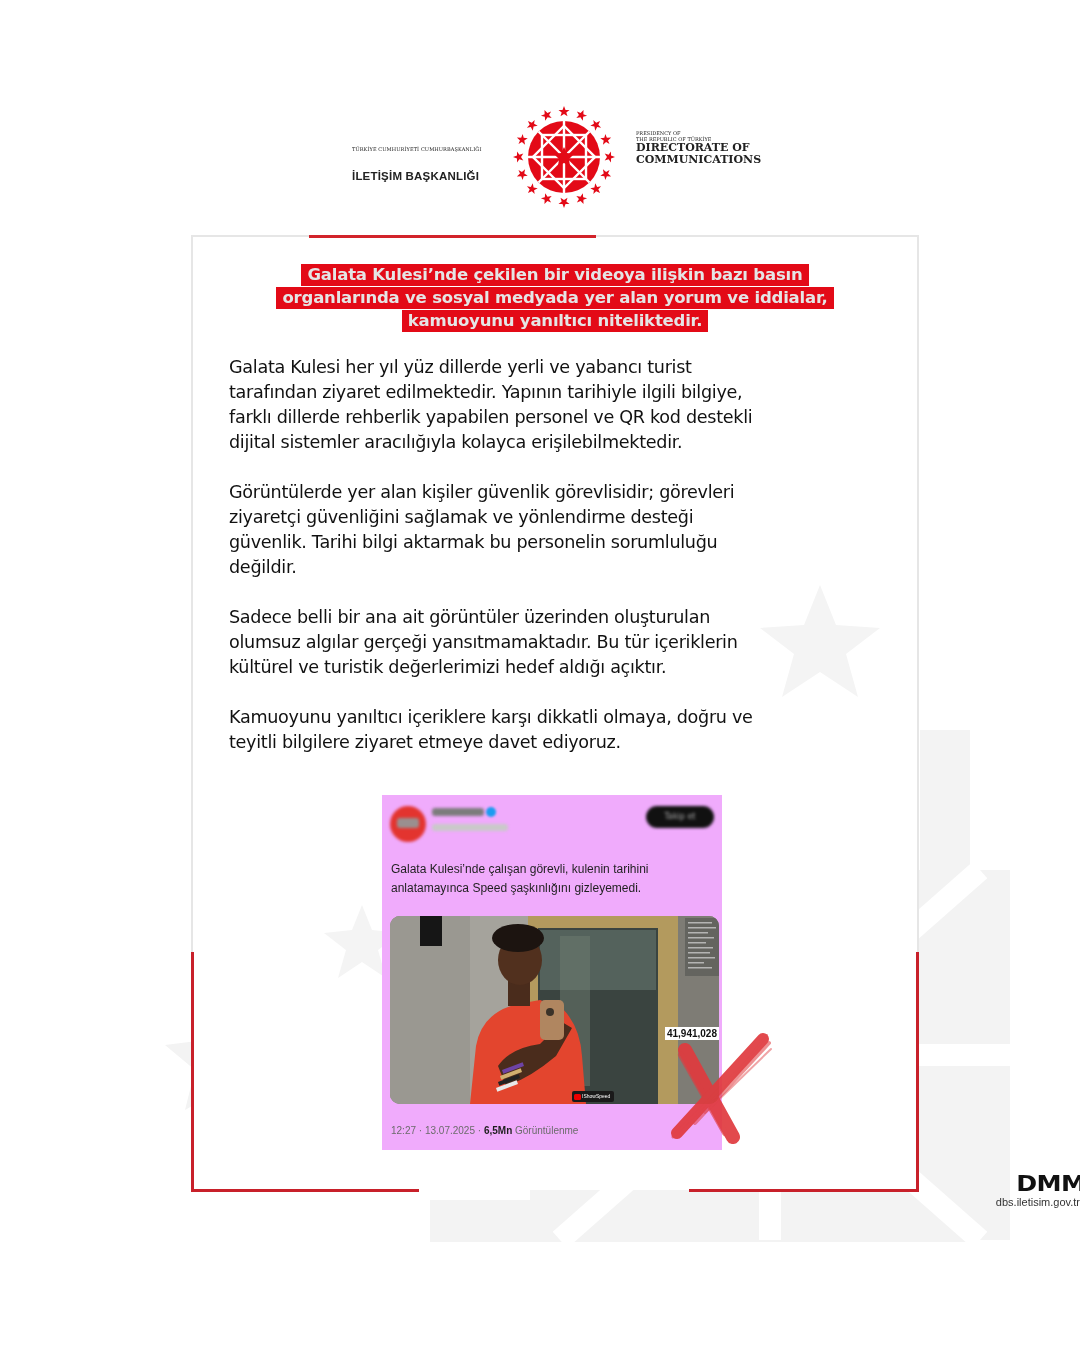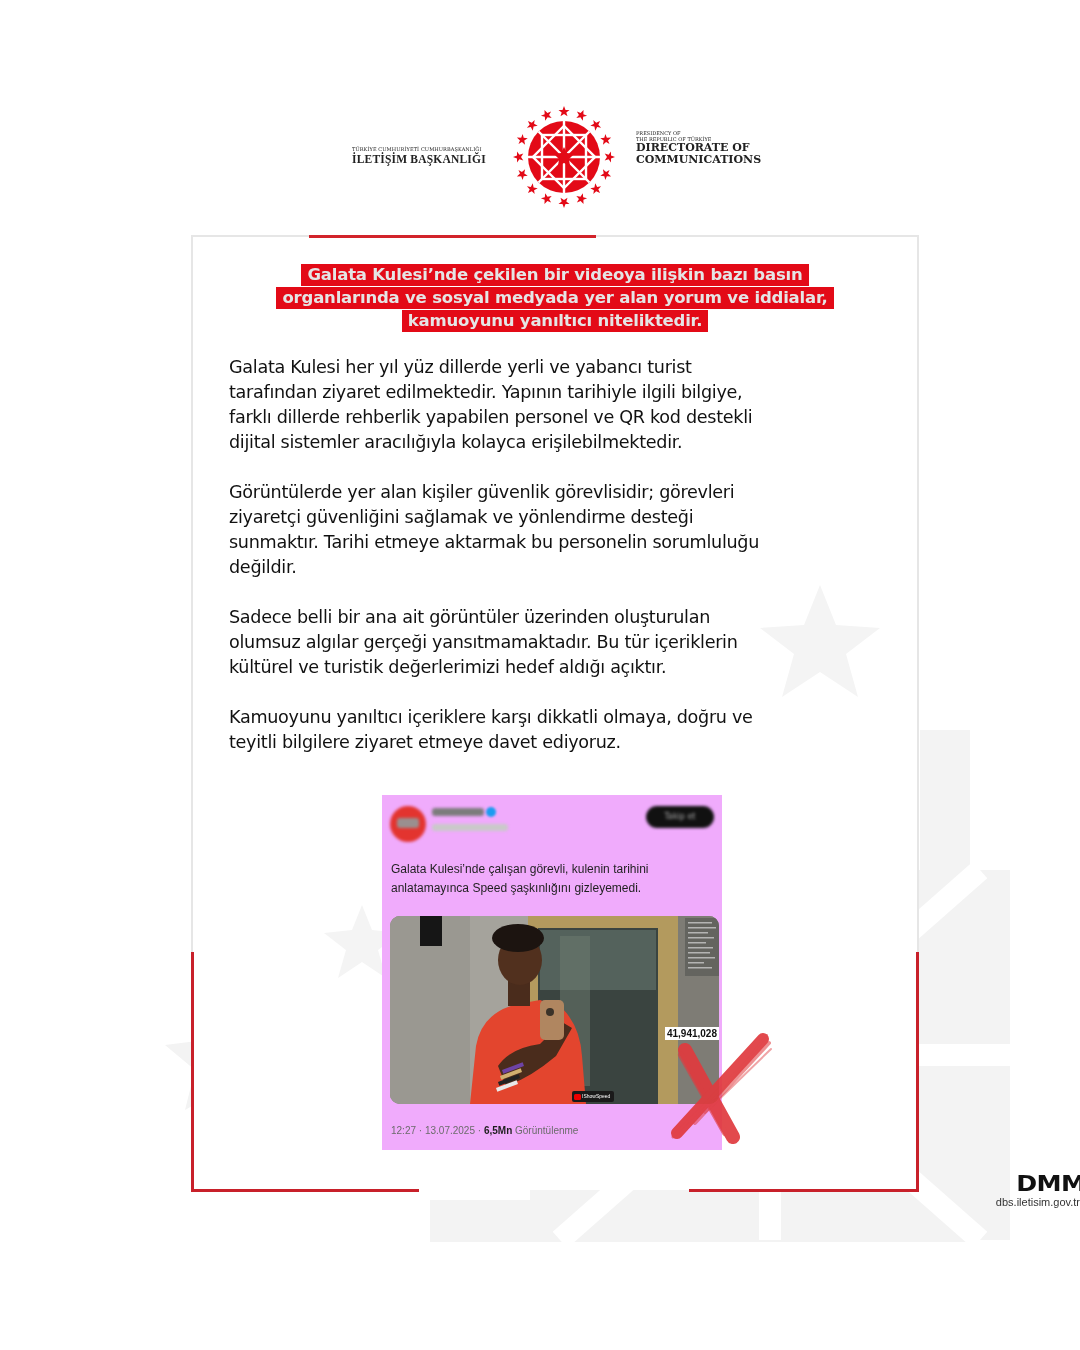--- a/index.html
+++ b/index.html
@@ -6,21 +6,21 @@
   html, body { width: 1080px; height: 1350px; background: #ffffff; overflow: hidden; }
   body { position: relative; font-family: "DejaVu Sans", sans-serif; color: #1a1a1a; }
 
   
   .bg-pattern { position: absolute; left: 0; top: 0; width: 1080px; height: 1350px; z-index: 0; }
 
   
   .header { position: absolute; top: 100px; left: 0; width: 1080px; height: 110px; z-index: 2; }
   .hdr-left { position: absolute; left: 352px; top: 46px; text-align: left; }
   .hdr-left .small { font-family: "DejaVu Serif", serif; font-size: 5px; letter-spacing: 0.1px; color: #222; white-space: nowrap; }
-  .hdr-left .big { font-family: Liberation Serif, serif; font-size: 11.5px; font-weight: bold; color: #222; letter-spacing: 0.2px; white-space: nowrap; margin-top: 1px; }
+  .hdr-left .big { font-family: Liberation Sans, sans-serif; font-size: 11.5px; font-weight: bold; color: #222; letter-spacing: 0.2px; white-space: nowrap; margin-top: 18px; }
   .hdr-right { position: absolute; left: 636px; top: 30px; }
   .hdr-right .small { font-family: "DejaVu Serif", serif; font-size: 5px; color: #222; line-height: 6px; white-space: nowrap; }
   .hdr-right .big { font-family: "DejaVu Serif", serif; font-size: 11px; font-weight: bold; color: #222; line-height: 12px; white-space: nowrap; }
   .emblem { position: absolute; left: 512px; top: 5px; width: 104px; height: 104px; }
 
   
   .frame { position: absolute; left: 191px; top: 235px; width: 728px; height: 957px; z-index: 1; }
   .frame-gray { position: absolute; border: 2px solid #e6e6e6; left: 0; top: 0; width: 728px; height: 957px; border-bottom: none; }
   .red-top { position: absolute; left: 118px; top: 0; width: 287px; height: 3px; background: #d2232a; }
   .red-left { position: absolute; left: 0; top: 717px; width: 3px; height: 240px; background: #c8202a; }
@@ -161,21 +161,21 @@
   <div class="body-text">
     <p>
       <span class="ln">Galata Kulesi her yıl yüz dillerde yerli ve yabancı turist</span>
       <span class="ln">tarafından ziyaret edilmektedir. Yapının tarihiyle ilgili bilgiye,</span>
       <span class="ln">farklı dillerde rehberlik yapabilen personel ve QR kod destekli</span>
       <span class="ln">dijital sistemler aracılığıyla kolayca erişilebilmektedir.</span>
     </p>
     <p>
       <span class="ln">Görüntülerde yer alan kişiler güvenlik görevlisidir; görevleri</span>
       <span class="ln">ziyaretçi güvenliğini sağlamak ve yönlendirme desteği</span>
-      <span class="ln">sunmaktır. Tarihi etmeye aktarmak bu personelin sorumluluğu</span>
+      <span class="ln">güvenlik. Tarihi bilgi aktarmak bu personelin sorumluluğu</span>
       <span class="ln">değildir.</span>
     </p>
     <p>
       <span class="ln">Sadece belli bir ana ait görüntüler üzerinden oluşturulan</span>
       <span class="ln">olumsuz algılar gerçeği yansıtmamaktadır. Bu tür içeriklerin</span>
       <span class="ln">kültürel ve turistik değerlerimizi hedef aldığı açıktır.</span>
     </p>
     <p>
       <span class="ln">Kamuoyunu yanıltıcı içeriklere karşı dikkatli olmaya, doğru ve</span>
       <span class="ln">teyitli bilgilere ziyaret etmeye davet ediyoruz.</span>

